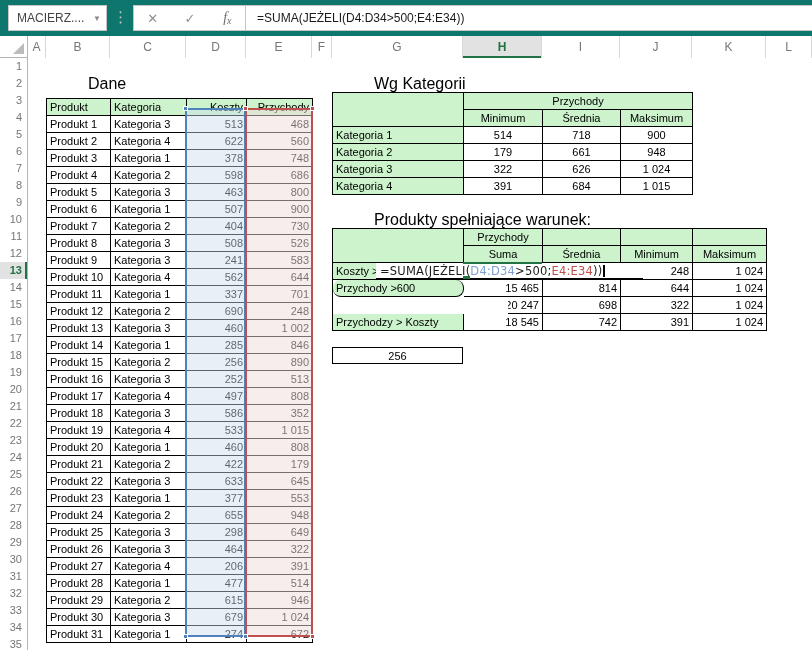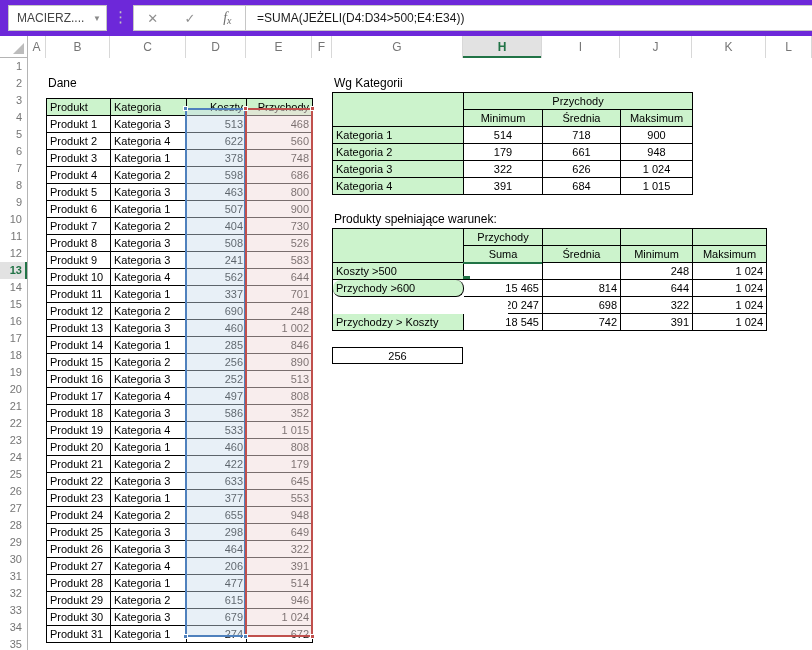--- a/index.html
+++ b/index.html
@@ -1,20 +1,20 @@
 <!DOCTYPE html>
 <html><head>
 <meta charset="utf-8">
 <style>
   html,body{margin:0;padding:0;background:#fff;}
   #app{position:relative;width:812px;height:650px;overflow:hidden;background:#fff;
        font-family:"Liberation Sans",sans-serif;-webkit-font-smoothing:antialiased;}
 
   
-  #toolbar{position:absolute;left:0;top:0;width:812px;height:36px;background:#6d28d9;
+  #toolbar{position:absolute;left:0;top:0;width:812px;height:36px;background:#0f766e;
            border-bottom:1px solid #e3e3e3;}
   #namebox{position:absolute;left:8px;top:5px;width:97px;height:24px;border:1px solid #c6c6c6;
            background:#fff;display:flex;align-items:center;font-size:12px;color:#444;}
   #namebox .nb-text{padding-left:8px;flex:1;white-space:nowrap;overflow:hidden;}
   #namebox .dd{width:18px;text-align:center;color:#8a8a8a;font-size:8px;}
   #dots{position:absolute;left:113px;top:6px;width:14px;height:22px;color:#c3c3c3;
         font-size:15px;line-height:22px;text-align:center;}
   #fbtns{position:absolute;left:133px;top:5px;width:112px;height:24px;border:1px solid #c6c6c6;
          background:#fff;display:flex;align-items:center;justify-content:space-around;}
   #fbtns .tbtn{color:#8f8f8f;font-size:13px;cursor:default;width:24px;text-align:center;}
@@ -37,21 +37,21 @@
           box-shadow:inset 0 -2px 0 #217346;}
   #rowgutter{position:absolute;left:0;top:58px;width:28px;height:592px;background:#fff;
           border-right:1px solid #b4b4b4;box-sizing:border-box;}
   .rowhdr{height:17px;line-height:17px;font-size:11px;color:#767676;text-align:right;
           padding-right:5px;box-sizing:border-box;}
   .rowhdr.active{background:#e2e2e2;color:#217346;font-weight:bold;
           box-shadow:inset -2px 0 0 #217346;}
 
   
   #sheet{position:absolute;left:28px;top:58px;width:784px;height:592px;background:#fff;overflow:hidden;}
-  .free-label{position:absolute;height:17px;line-height:17px;font-size:12px;color:#000;white-space:nowrap;}
+  .free-label{position:absolute;height:17px;line-height:17px;font-size:16px;color:#000;white-space:nowrap;margin-left:40px;}
 
   .xl-table{position:absolute;display:grid;border-top:1px solid #000;border-left:1px solid #000;z-index:1;}
   .cell{border-right:1px solid #000;border-bottom:1px solid #000;box-sizing:border-box;
         font-size:11px;line-height:15px;padding:0 3px;white-space:nowrap;overflow:hidden;
         background:#fff;color:#000;display:flex;align-items:center;}
   .cell.left{justify-content:flex-start;}
   .cell.right{justify-content:flex-end;}
   .cell.center{justify-content:center;}
   .cell.green{background:#ccf3cc;}
 
@@ -348,16 +348,24 @@
 
     <div class="range-overlay blue" style="left:157px;top:50px;width:61px;height:529px;"></div>
     <div class="range-overlay red" style="left:217px;top:50px;width:68px;height:529px;"></div>
     <div class="handle blue" style="left:155px;top:48px;"></div>
     <div class="handle blue" style="left:155px;top:576px;"></div>
     <div class="handle red" style="left:215px;top:48px;"></div>
     <div class="handle red" style="left:282px;top:48px;"></div>
     <div class="handle blue" style="left:215px;top:576px;"></div>
     <div class="handle red" style="left:282px;top:576px;"></div>
 
+    <div id="editbox">
+      <span class="f-black">=SUMA(JEŻELI(</span>
+        <span class="f-blue">D4:D34</span>
+        <span class="f-black">&gt;500;</span>
+        <span class="f-red">E4:E34</span>
+        <span class="f-black">))</span>
+        <span class="caret"></span>
+    </div>
     <div id="h13-topline"></div>
     <div id="h13-tick"></div>
   </div>
 </div>
 
 </body></html>

